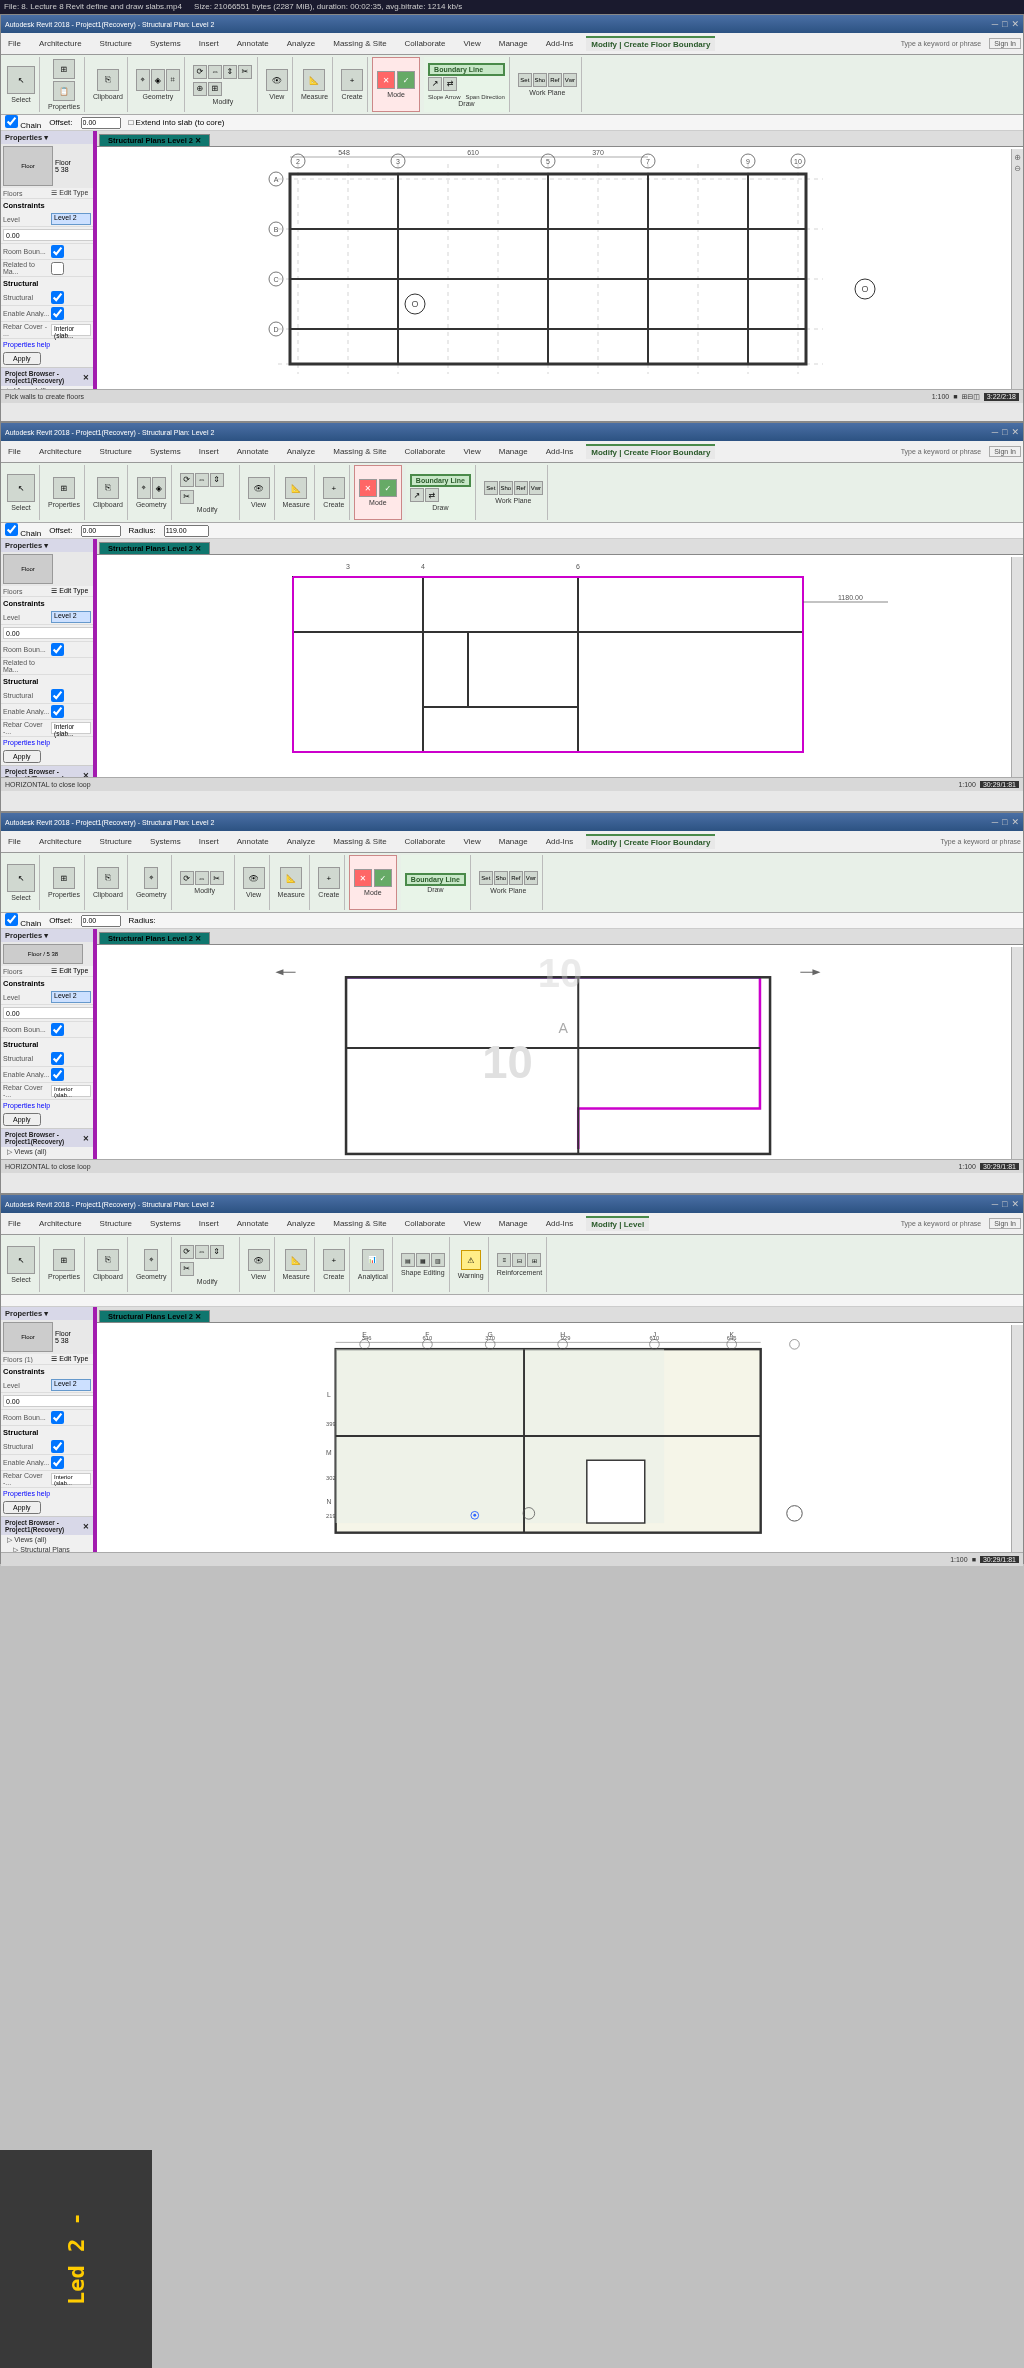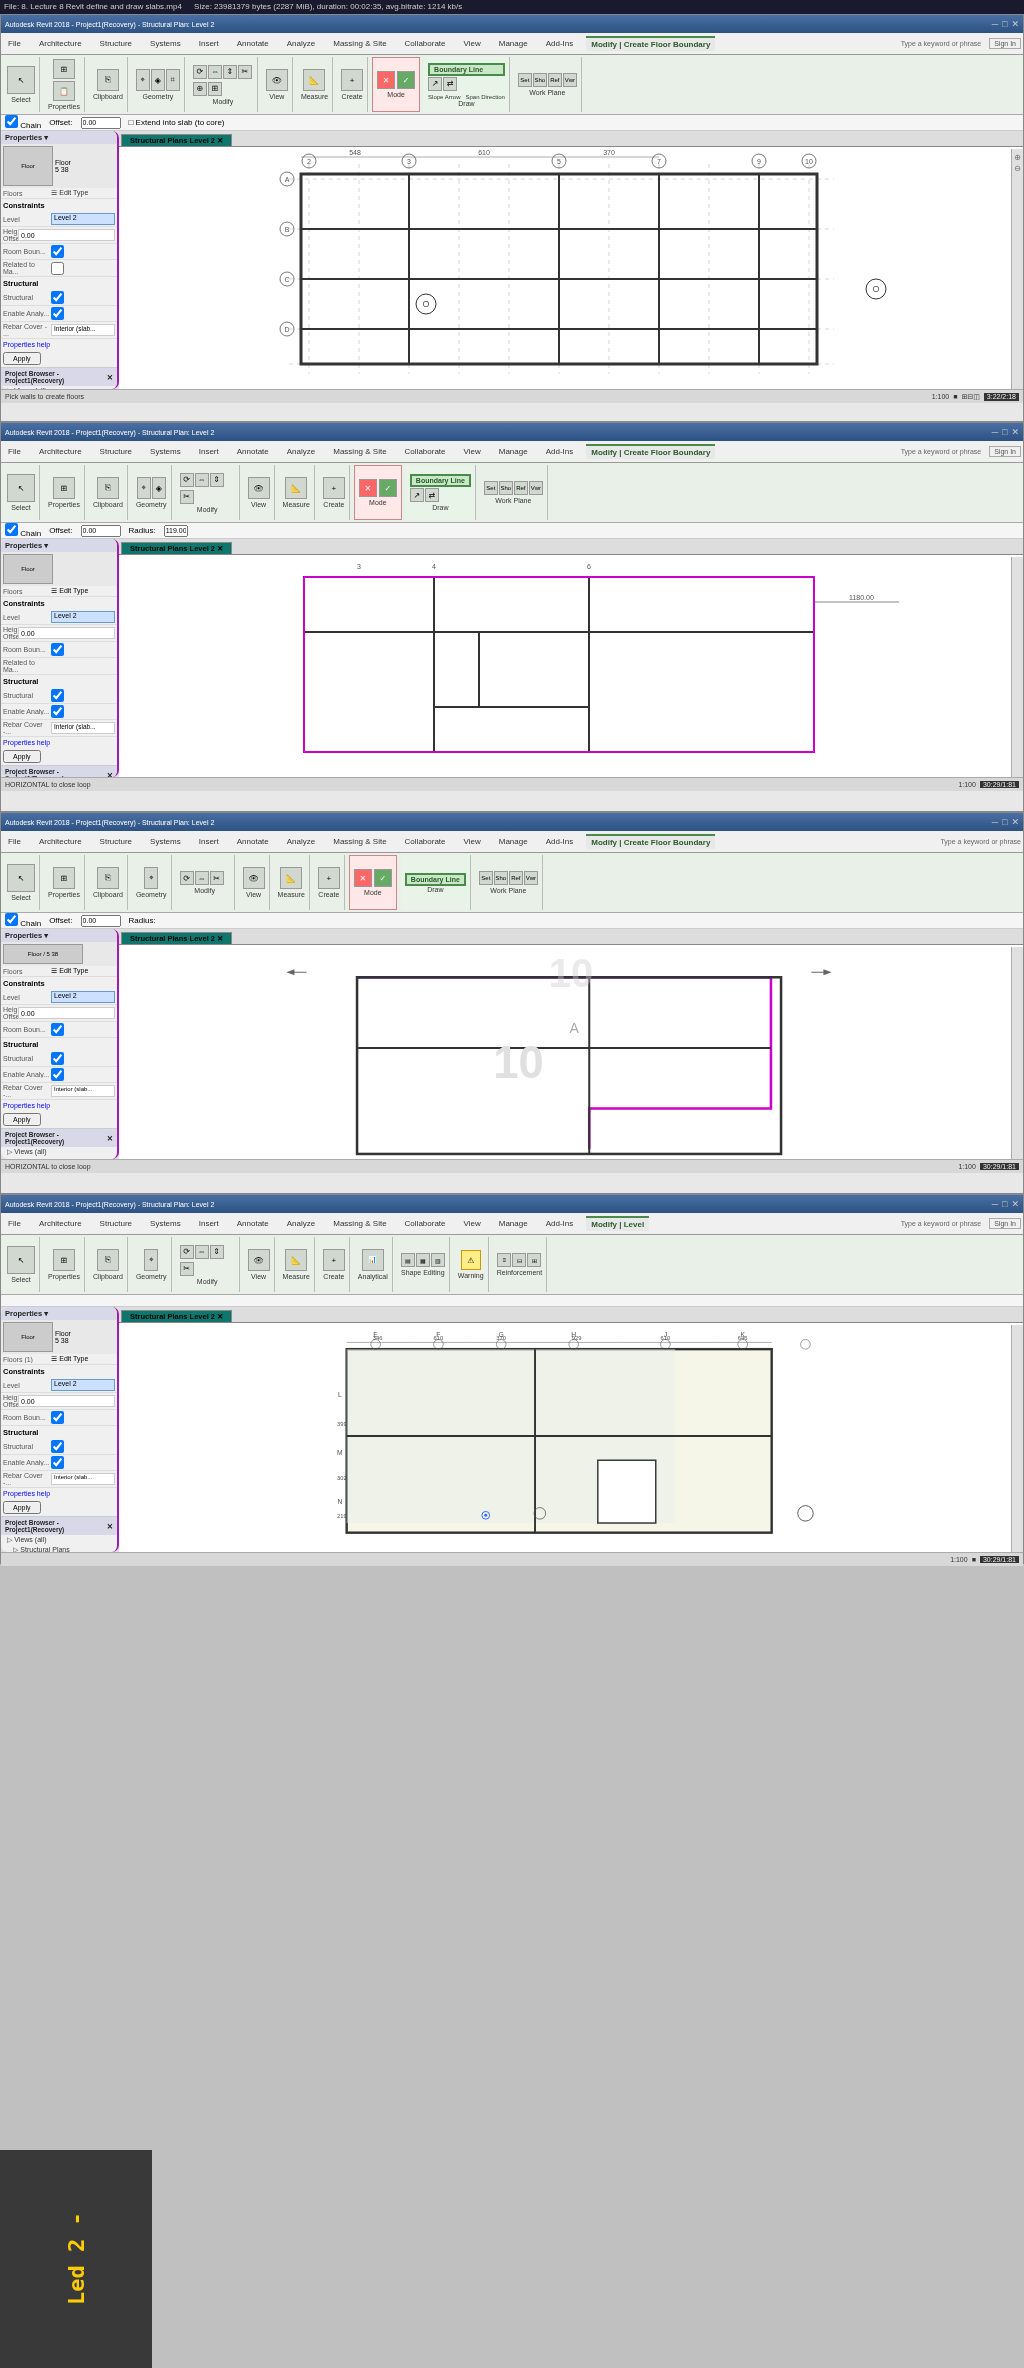--- a/index.html
+++ b/index.html
@@ -121,27 +121,26 @@
     }
 
     
     .main-content {
       display: flex;
       background: #e0e0e0;
     }
 
     
     .left-sidebar {
-      width: 118px;
+      width: 96px;
       background: #f0f0f0;
-      border-right: 2px solid #a21caf;
+      border-right: 4px solid #a21caf;
       font-size: 7.5px;
       overflow: hidden;
       flex-shrink: 0;
-      border-radius: 7px;
     }
 
     .sidebar-section {
       border-bottom: 1px solid #ccc;
     }
     .sidebar-section-header {
       background: #d8d8e8;
       padding: 2px 4px;
       font-size: 7.5px;
       font-weight: bold;
@@ -259,21 +258,21 @@
     }
 
     
     .zoomed-panel .drawing-canvas { background: white; }
   </style>
 </head>
 <body>
 
 <div class="file-info-bar">
   <span>File: 8. Lecture 8 Revit define and draw slabs.mp4</span>
-  <span>Size: 23981379 bytes (2287 MiB), duration: 00:02:35, avg.bitrate: 1214 kb/s</span>
+  <span>Size: 21066551 bytes (2287 MiB), duration: 00:02:35, avg.bitrate: 1214 kb/s</span>
 </div>
 
 <div class="revit-panel panel-1">
 
   <div class="title-bar">
     <span style="font-size:7px;">Autodesk Revit 2018  -  Project1(Recovery)  -  Structural Plan: Level 2</span>
     <div class="title-bar-controls">
       <span>─</span>
       <span>□</span>
       <span>✕</span>
@@ -644,21 +643,21 @@
     </div>
   </div>
 
   <div class="context-bar">
     <label>
       <input type="checkbox" checked="" style=""> Chain
     </label>
     <span>Offset:</span>
     <input type="text" value="0.00" style="width: 40px; height: 12px; font-size: 7px;">
     <span>Radius:</span>
-    <input type="text" value="119.00" style="width: 24px; height: 12px; font-size: 7px;">
+    <input type="text" value="119.00" style="width: 45px; height: 12px; font-size: 7px;">
   </div>
 
   <div class="main-content" style="height:238px;">
 
     <div class="left-sidebar">
       <div class="sidebar-section">
         <div class="sidebar-section-header">Properties ▾</div>
         <div style="padding:2px; background:#e8e8e8; display:flex; align-items:center; gap:2px;">
           <div style="width:50px;height:30px;background:#ccc;border:1px solid #999;font-size:6px;display:flex;align-items:center;justify-content:center;">Floor</div>
         </div>

